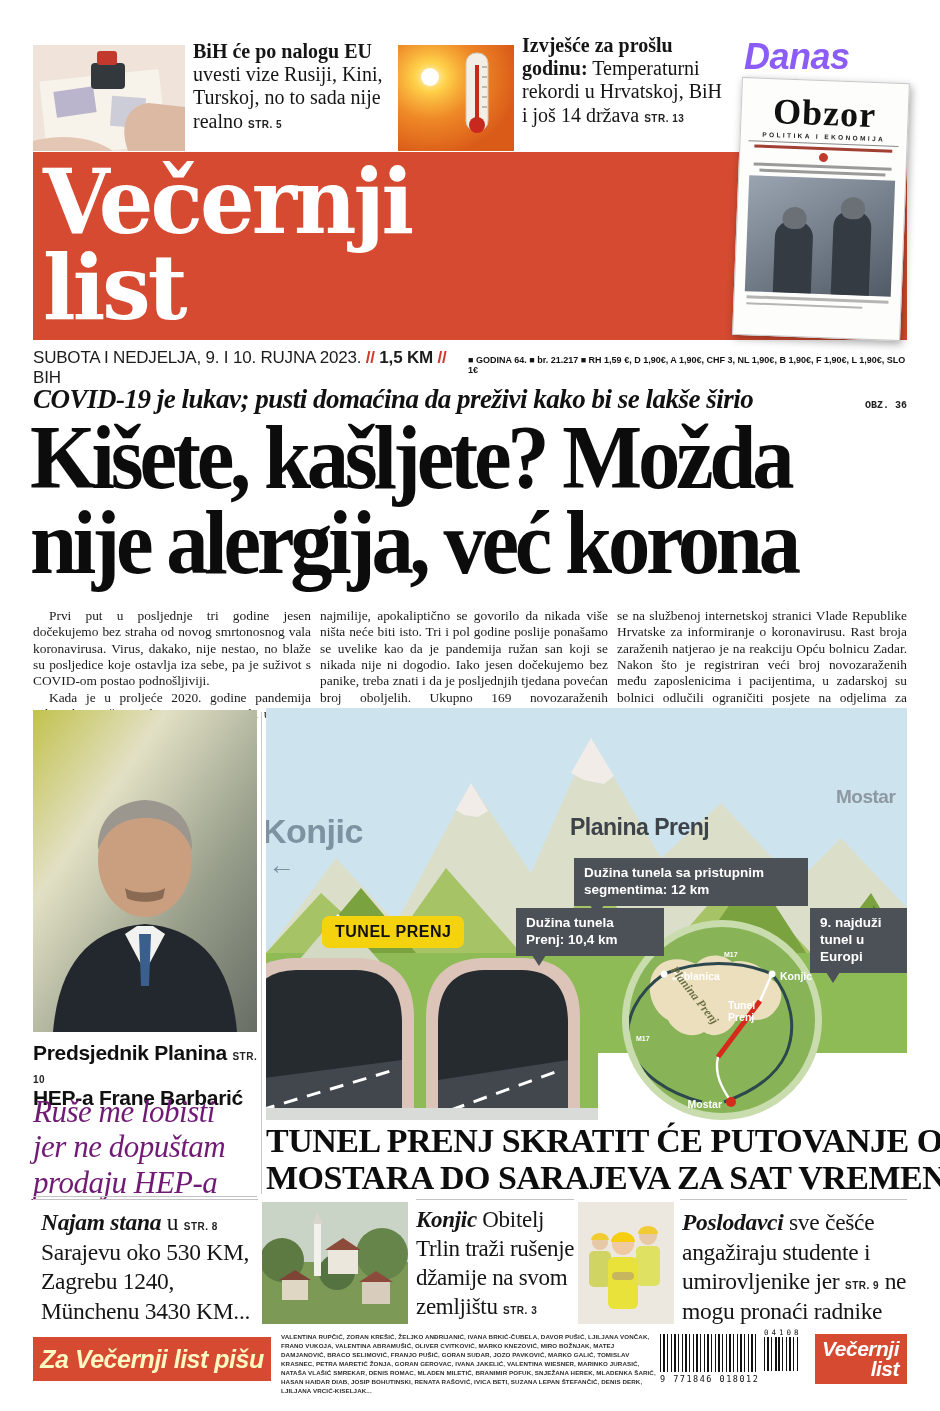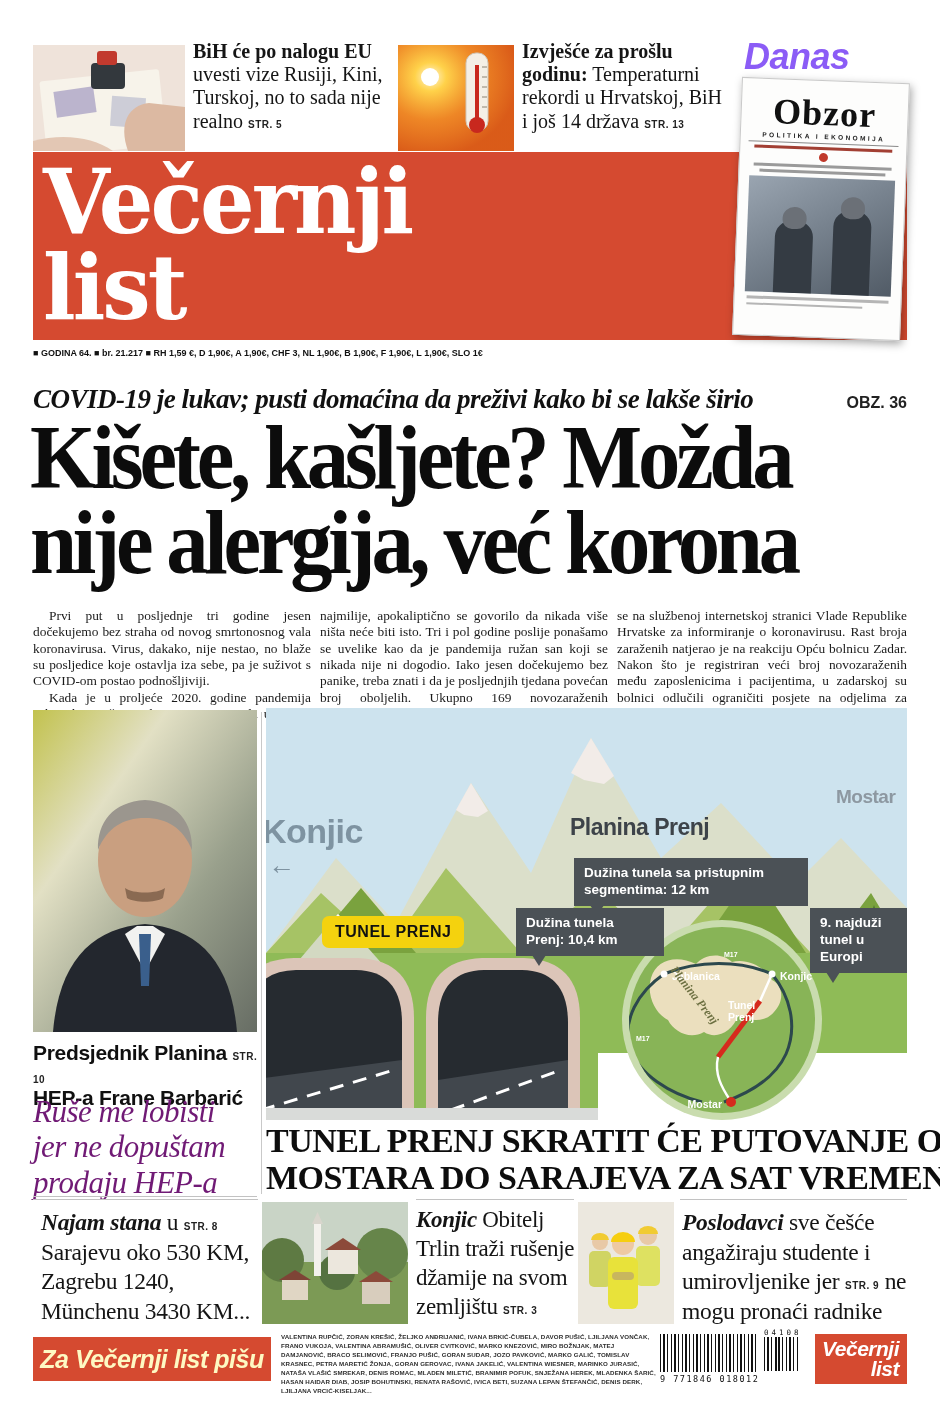--- a/index.html
+++ b/index.html
@@ -37,21 +37,21 @@
 
   
   .dateline{display:flex;align-items:baseline;justify-content:space-between;}
   .dl-left{font-size:17px;color:#1c1c1c;letter-spacing:-0.2px;}
   .dl-left .sl{color:#d0392b;font-weight:bold;}
   .dl-left .price{font-weight:bold;}
   .dl-right{font-size:9px;font-weight:bold;color:#111;}
   .kicker{display:flex;justify-content:space-between;align-items:baseline;}
   .kicker-text{font-family:"Liberation Serif",serif;font-style:italic;font-weight:bold;font-size:27px;
                letter-spacing:-0.5px;color:#111;}
-  .kicker-ref{font-size:16px;font-weight:bold;color:#222;}
+  .kicker-ref{font-size:10px;font-weight:bold;color:#222;font-family:Liberation Mono, monospace;}
 
   
   .headline{font-family:"Liberation Serif",serif;font-weight:bold;color:#0c0c0c;font-size:90px;
             line-height:.94;letter-spacing:-4.5px;transform:scaleX(.94);transform-origin:left top;white-space:nowrap;}
   .bodycol{font-family:"Liberation Serif",serif;font-size:13.4px;line-height:1.22;text-align:justify;color:#1a1a1a;}
   .bodycol p{margin:0;text-indent:16px;}
 
   
   .hep-caption{font-weight:bold;font-size:21px;line-height:1.08;color:#101010;letter-spacing:-0.3px;}
   .hep-quote{font-family:"Liberation Serif",serif;font-style:italic;font-size:31px;line-height:1.14;color:#701a75;letter-spacing:-0.5px;}
@@ -123,21 +123,21 @@
       <circle cx="79" cy="80" r="8" fill="#c8281e"></circle>
       <g stroke="#8c8474" stroke-width="1">
         <line x1="84" y1="22" x2="89" y2="22"></line>
           <line x1="84" y1="32" x2="89" y2="32"></line>
         <line x1="84" y1="42" x2="89" y2="42"></line>
           <line x1="84" y1="52" x2="89" y2="52"></line>
           <line x1="84" y1="62" x2="89" y2="62"></line>
       </g>
     </svg>
   </div>
-  <div class="abs teaser-text" style="left:522px;top:40px;width:202px;">
+  <div class="abs teaser-text" style="left:522px;top:34px;width:202px;">
     <b>Izvješće za prošlu godinu:</b><span> Temperaturni rekordi u Hrvatskoj, BiH i još 14 država </span><span class="pref">STR. 13</span>
   </div>
 
   <div class="abs danas" style="left:744px;top:36px;width:170px;">Danas prilog</div>
 
   <div class="abs obzor-card" style="left:737px;top:80px;width:168px;height:258px;">
     <div class="obzor-title">Obzor</div>
     <div class="obzor-sub">POLITIKA I EKONOMIJA</div>
     <div class="obzor-bar red"></div>
     <div class="obzor-dot"></div>
@@ -152,20 +152,27 @@
   </div>
 
   <div class="abs band" style="left:33px;top:152px;width:874px;height:188px;">
     <div class="nameplate" style="padding:6px 0 0 10px;">
       <div>Večernji</div>
       <div>list</div>
     </div>
   </div>
 
   <div class="abs dateline" style="left:33px;top:348px;width:874px;">
+    <div class="dl-left">
+      <span>SUBOTA I NEDJELJA, 9. I 10. RUJNA 2023.</span>
+      <span class="sl">//</span>
+      <span class="price">1,5 KM</span>
+      <span class="sl">//</span>
+      <span>BIH</span>
+    </div>
     <div class="dl-right">■ GODINA 64. ■ br. 21.217 ■ RH 1,59 €, D 1,90€, A 1,90€, CHF 3, NL 1,90€, B 1,90€, F 1,90€, L 1,90€, SLO 1€</div>
   </div>
 
   <div class="abs kicker" style="left:33px;top:384px;width:874px;">
     <div class="kicker-text">COVID-19 je lukav; pusti domaćina da preživi kako bi se lakše širio</div>
     <div class="kicker-ref">OBZ. 36</div>
   </div>
 
   <div class="abs headline" style="left:30px;top:416px;width:910px;">
     <div>Kišete, kašljete? Možda</div>

